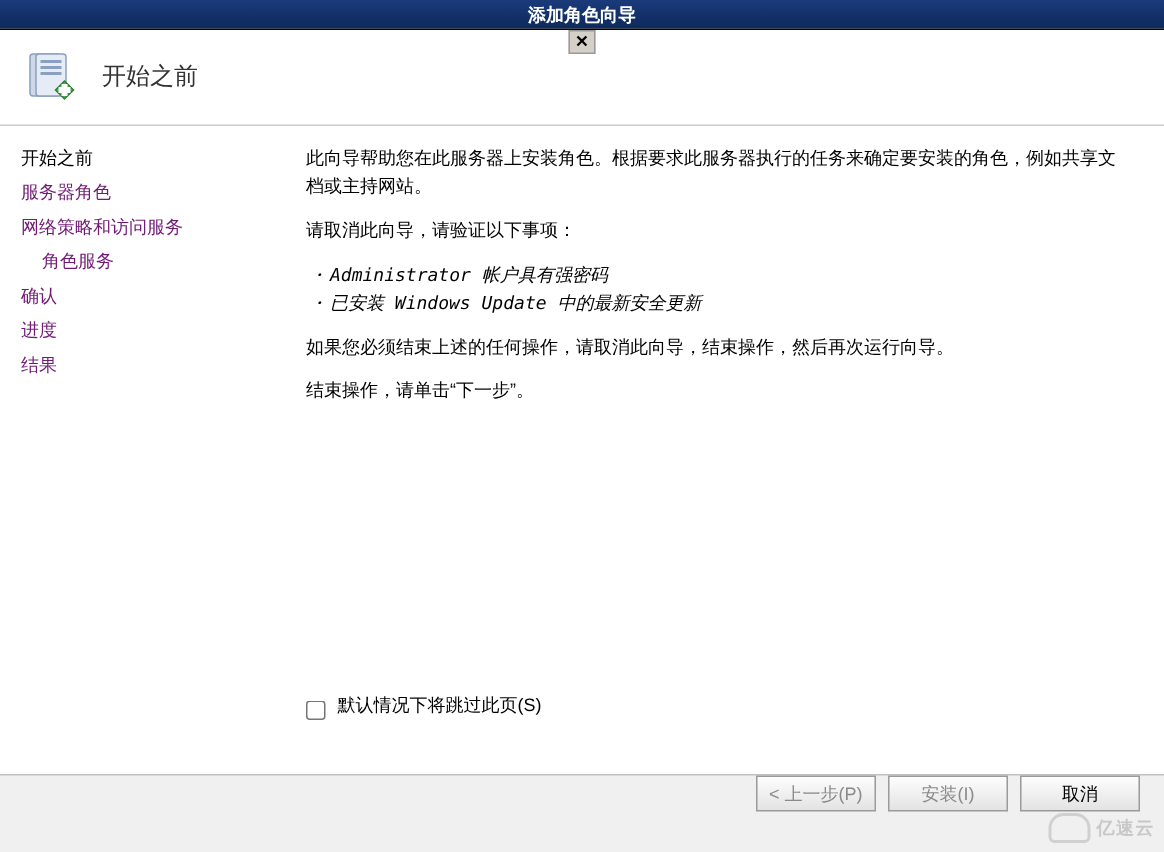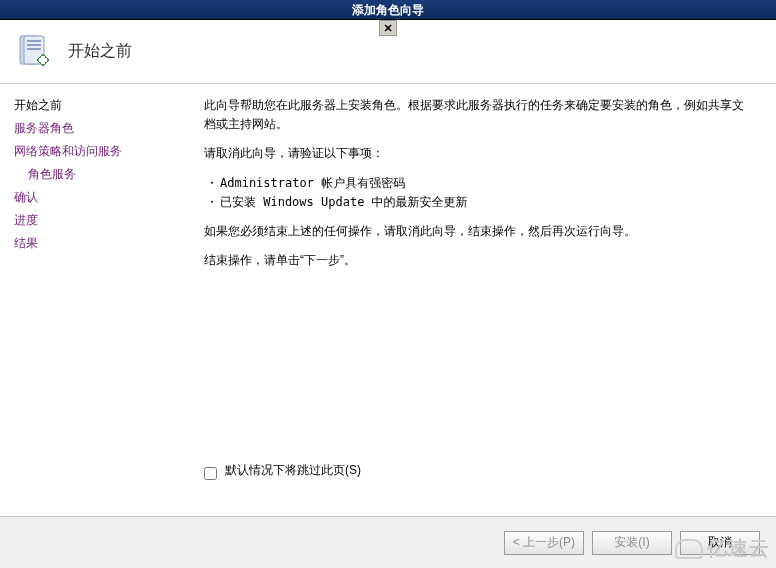--- a/index.html
+++ b/index.html
@@ -69,37 +69,37 @@
   .sidebar-item.selected { color: #000; font-weight: normal; }
   .main {
     flex: 1;
     padding: 12px 24px 12px 4px;
     color: #000;
     line-height: 1.6;
     position: relative;
   }
   .main p { margin: 0 0 10px 0; font-size: 12px; }
   .main ul { margin: 0 0 10px 0; padding-left: 16px; font-family: SimSun, monospace; font-size: 12px; }
-  .main ul li { list-style: none; position: relative; }
+  .main ul li { list-style: none; position: relative; font-style: italic; }
   .main ul li::before { content: "・"; position: absolute; left: -14px; }
   .skip-row {
     position: absolute;
     bottom: 36px;
     left: 4px;
     display: flex;
     align-items: flex-end;
     gap: 4px;
   }
   .skip-row input[type=checkbox] { margin: 0 4px 0 0; }
   .footer {
     height: 52px;
     border-top: 1px solid #c0c0c0;
     background: #f0f0f0;
     display: flex;
-    align-items: center;
+    align-items: flex-start;
     justify-content: flex-end;
     padding: 0 16px;
     gap: 8px;
     position: relative;
   }
   button.wiz {
     min-width: 80px;
     height: 24px;
     background: linear-gradient(#fdfdfd, #e3e3e3);
     border: 1px solid #9a9a9a;
@@ -112,21 +112,21 @@
     cursor: default;
   }
   .highlight-box {
     position: absolute;
     border: 2px solid #e03030;
     pointer-events: none;
   }
   .watermark {
     position: absolute;
     right: 6px; bottom: 6px;
-    font-size: 20px;
+    font-size: 12px;
     color: #c8c8c8;
     font-weight: bold;
     letter-spacing: 1px;
     display: flex; align-items: center; gap: 4px;
   }
   .watermark .wm-icon {
     width: 28px; height: 20px;
     border: 2px solid #d0d0d0;
     border-radius: 10px 10px 4px 4px;
   }

